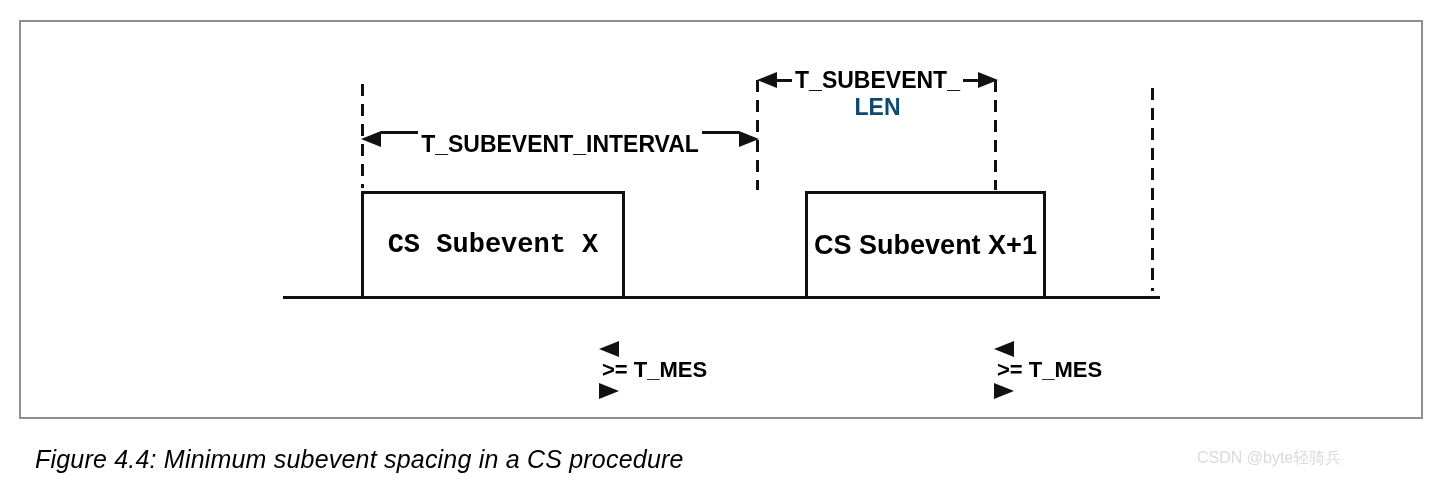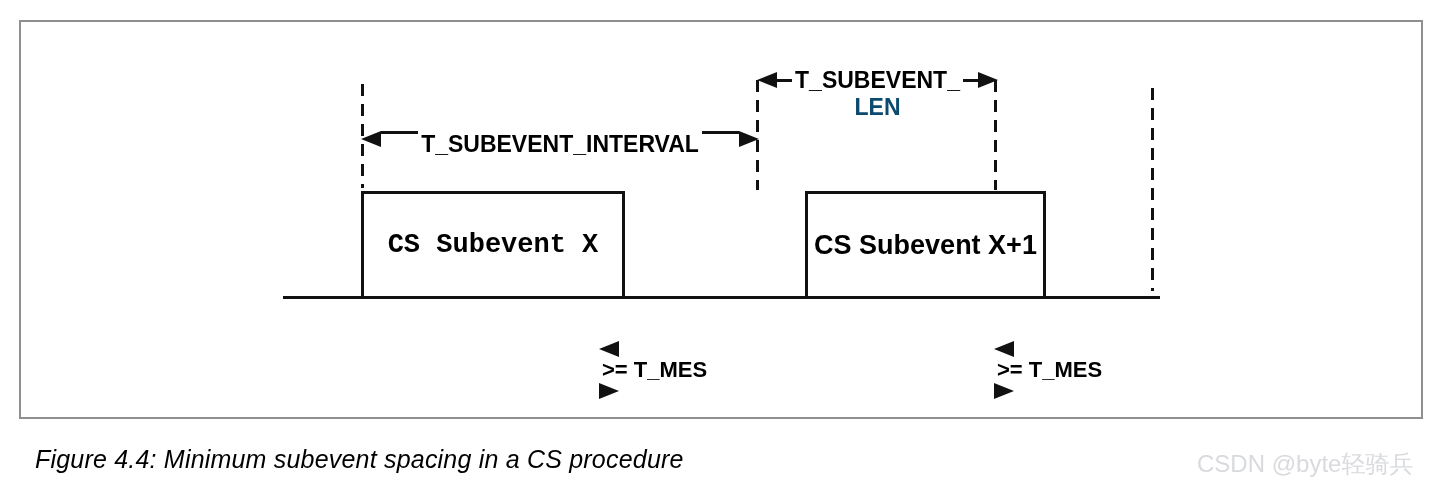--- a/index.html
+++ b/index.html
@@ -57,21 +57,21 @@
   .len-block{position:absolute;left:757px;top:66px;width:241px;}
   .len-row{position:relative;display:flex;align-items:center;height:28px;font-size:23px;}
   .len-line2{text-align:center;font-size:23px;font-weight:600;line-height:26px;color:#0c4a6e;}
   
   .caption{
     position:absolute;left:35px;top:445px;
     font-size:25px;font-style:italic;color:#000;letter-spacing:0.2px;
   }
   .watermark{
     position:absolute;left:1197px;top:448px;
-    font-size:24px;color:#d9dade;
+    font-size:16px;color:#d9dade;
   }
 </style>
 </head>
 <body>
 
 <div class="stage">
 
   <div class="frame"></div>
 
   <div class="dash d1"></div>

